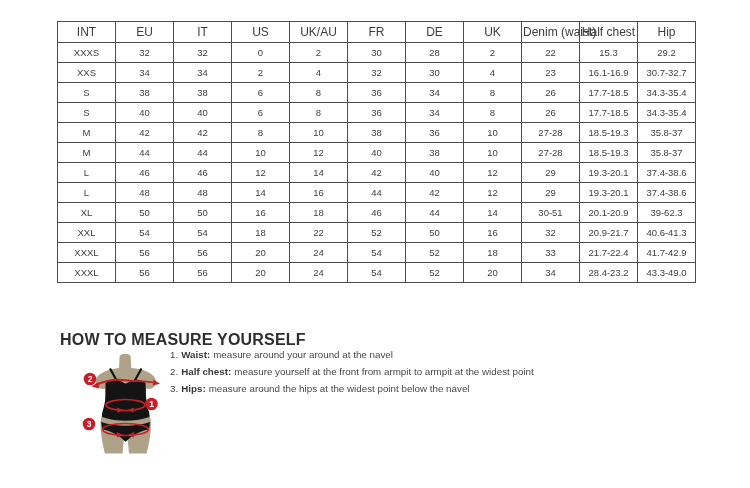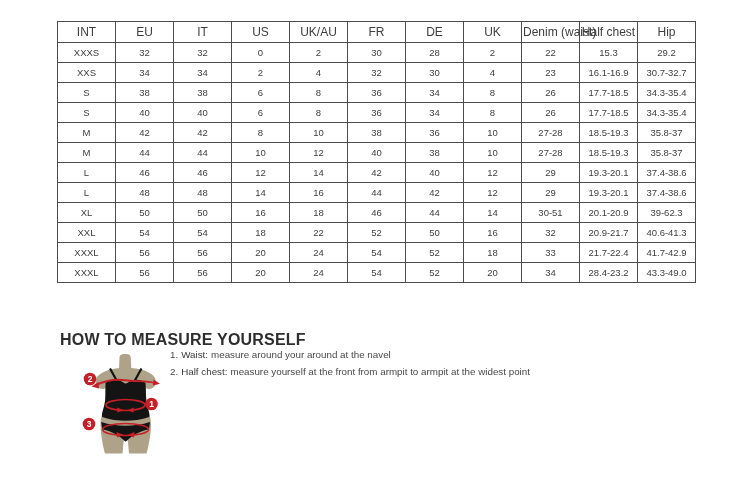--- a/index.html
+++ b/index.html
@@ -24,21 +24,21 @@
   .measure-title{
     position:absolute;left:60px;top:331px;
     font-size:16px;font-weight:700;color:#2e2e2e;letter-spacing:.2px;
   }
   .steps{
     position:absolute;left:170px;top:349px;
     font-size:9.8px;color:#484848;
   }
   .step{margin-bottom:6px;white-space:nowrap;}
   .step-num{margin-right:3px;}
-  .step-label{font-weight:400;color:#3a3a3a;margin-right:3px;}
+  .step-label{font-weight:700;color:#3a3a3a;margin-right:3px;}
   .figure-wrap{position:absolute;left:78px;top:352px;width:95px;height:105px;}
 </style>
 </head>
 <body>
 
 <table class="size-table">
   <thead>
     <tr>
         <th>INT</th>
         <th>EU</th>
@@ -214,20 +214,23 @@
 </table>
 
 <div class="measure-title">HOW TO MEASURE YOURSELF</div>
 
 <div class="steps">
   <div class="step">
     <span class="step-num">1.</span><span class="step-label">Waist:</span><span class="step-text">measure around your around at the navel</span>
   </div>
   <div class="step">
     <span class="step-num">2.</span><span class="step-label">Half chest:</span><span class="step-text">measure yourself at the front from armpit to armpit at the widest point</span>
+  </div>
+  <div class="step">
+    <span class="step-num">3.</span><span class="step-label">Hips:</span><span class="step-text">measure around the hips at the widest point below the navel</span>
   </div>
 </div>
 
 <div class="figure-wrap">
   <svg width="95" height="105" viewBox="0 0 95 105">
 
     <path fill="#aea389" d="M41,17 L41.5,6 C41.5,3.2 43,2 47.2,2 C51.4,2 52.8,3.2 52.8,6 L53.3,17 C49.2,18 45.1,18 41,17 Z"></path>
 
     <path fill="#aea389" d="M42,16
              C30,17 21,21 18.5,26

